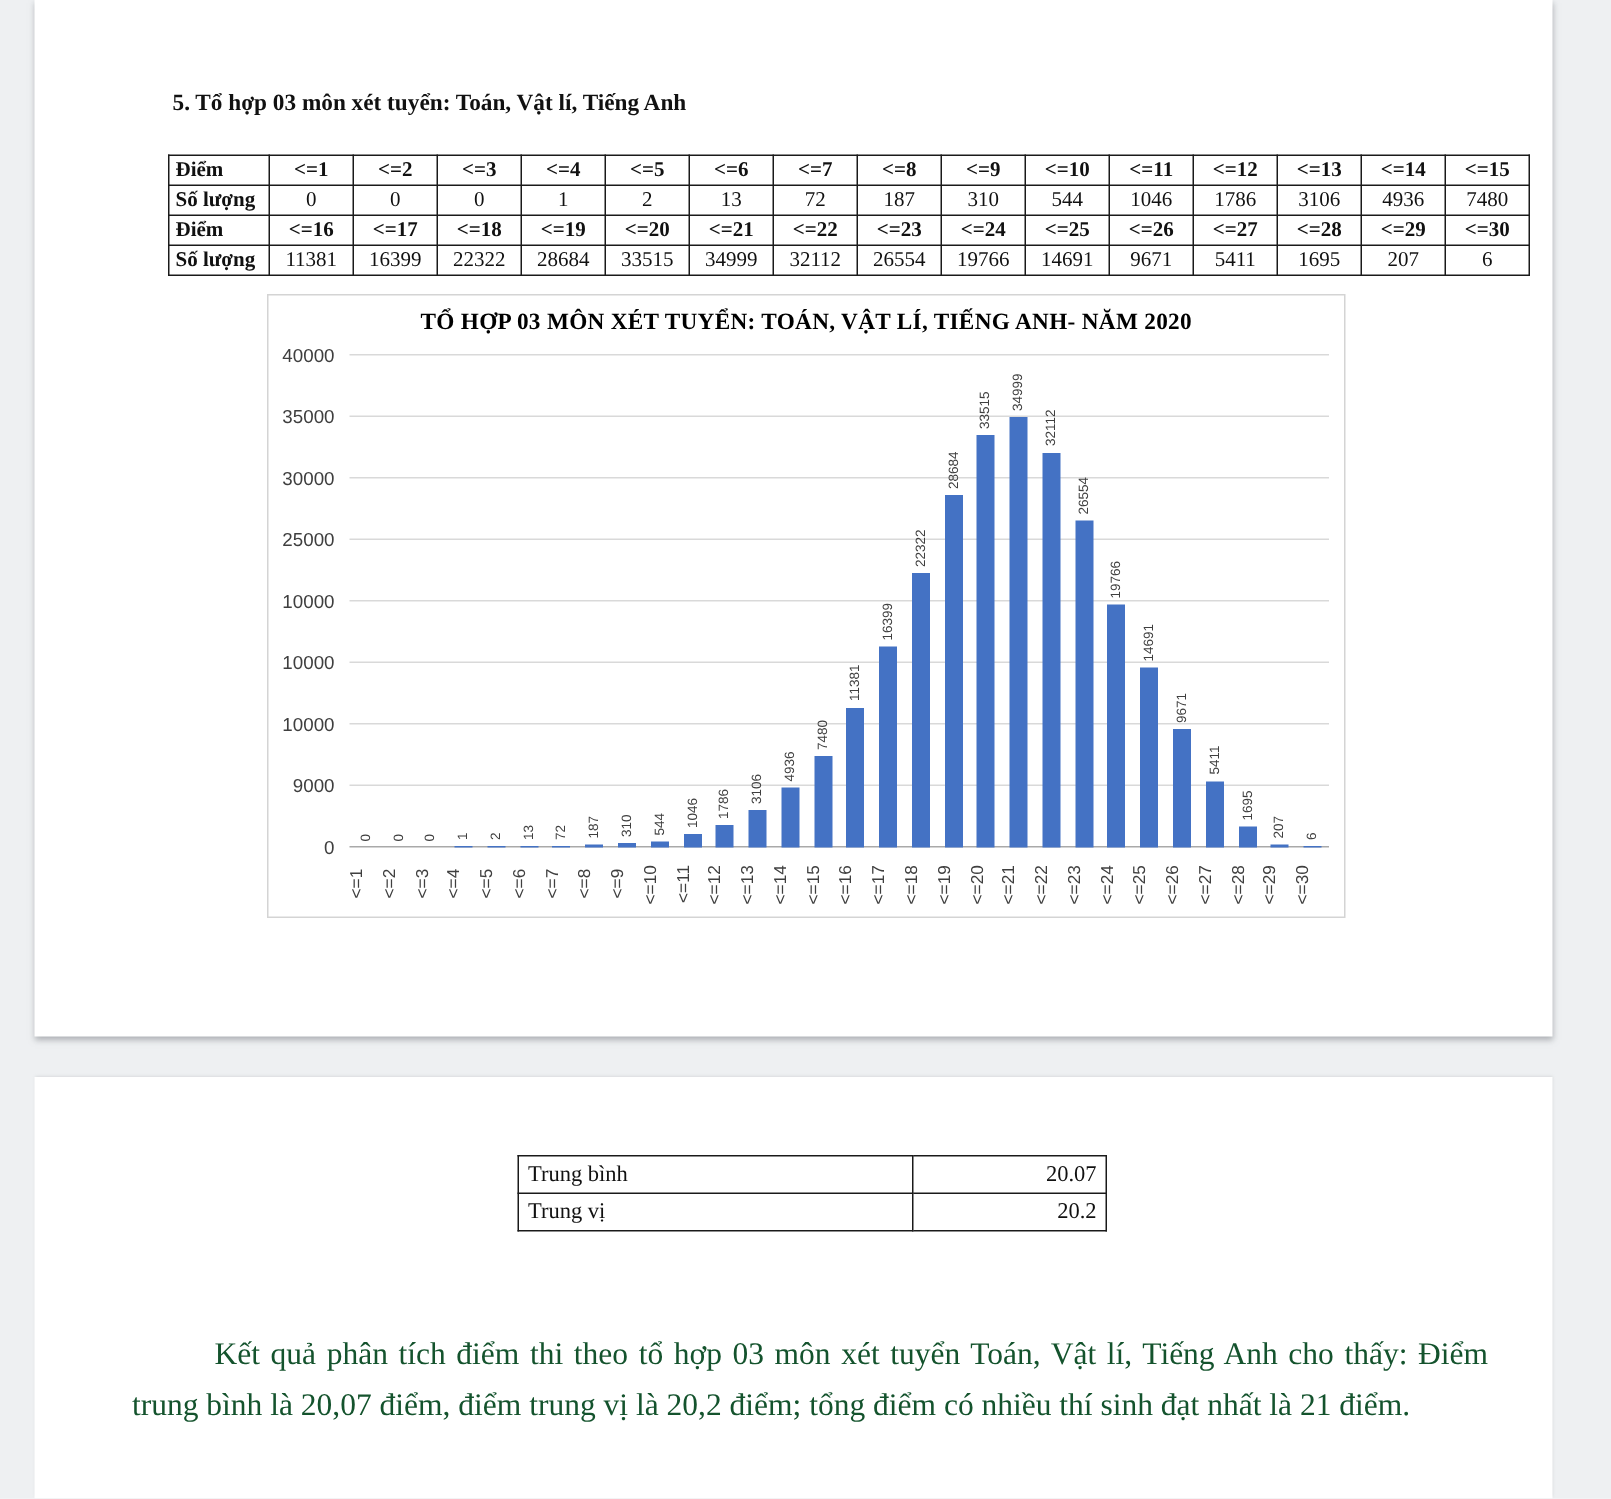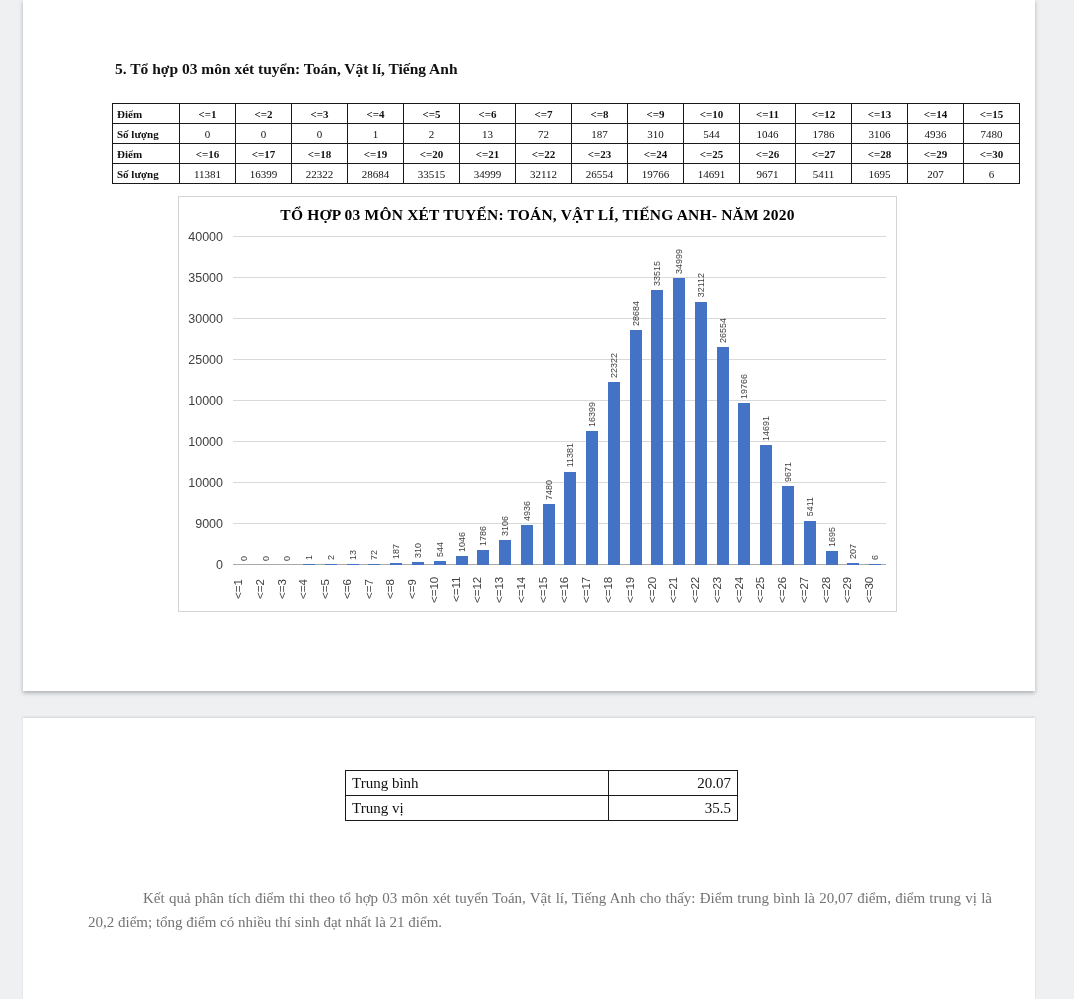--- a/index.html
+++ b/index.html
@@ -5,21 +5,21 @@
   html,body{margin:0;padding:0;}
   body{background:#e9ebee;font-family:"Liberation Serif",serif;}
   .viewport{position:relative;width:1074px;height:999px;background:#eef0f2;overflow:hidden;}
   .page{position:absolute;left:23px;width:1012px;background:#ffffff;}
   .page1{top:0;height:691px;box-shadow:0 2px 4px rgba(120,124,130,0.55);}
   .page2{top:718px;height:281px;box-shadow:0 -1px 2px rgba(160,164,170,0.35);}
   .heading{position:absolute;left:92px;top:60px;font-weight:bold;font-size:15.5px;color:#111;}
 
   
   table.score{position:absolute;left:89px;top:103px;border-collapse:collapse;table-layout:fixed;
-    font-size:11px;color:#111;}
+    font-size:14px;color:#111;}
   table.score td{border:1px solid #1a1a1a;height:19px;text-align:center;padding:0 2px;overflow:hidden;white-space:nowrap;}
   table.score td.rowlabel{text-align:left;padding-left:4px;font-weight:bold;width:60px;}
   table.score td.c{width:51px;}
   table.score tr.hdr td{font-weight:bold;}
 
   
   .chart{position:absolute;left:155px;top:196px;width:719px;height:416px;background:#fff;
     border:1px solid #d4d4d4;box-sizing:border-box;}
   .chart-title{position:absolute;left:0;right:0;top:9px;text-align:center;font-weight:bold;
     font-size:15.5px;color:#000;letter-spacing:0.2px;}
@@ -39,21 +39,21 @@
     writing-mode:vertical-rl;transform:rotate(180deg);font-family:"Liberation Sans",sans-serif;
     font-size:11.5px;color:#3f3f3f;line-height:1;padding-top:0;}
 
   
   table.summary{position:absolute;left:322px;top:52px;border-collapse:collapse;table-layout:fixed;
     font-size:15px;color:#111;}
   table.summary td{border:1px solid #1a1a1a;height:24px;padding:0 6px;overflow:hidden;white-space:nowrap;}
   table.summary td.slabel{width:250px;text-align:left;}
   table.summary td.svalue{width:116px;text-align:right;}
 
-  .conclusion{position:absolute;left:65px;top:168px;width:904px;font-size:15px;color:#737373;
+  .conclusion{position:absolute;left:65px;top:168px;width:904px;font-size:21px;color:#14532d;
     line-height:1.6;text-align:justify;text-indent:55px;}
 </style>
 </head>
 <body>
 
 <div class="viewport">
 
   <div class="page page1">
     <div class="heading">5. Tổ hợp 03 môn xét tuyển: Toán, Vật lí, Tiếng Anh</div>
 
@@ -317,20 +317,20 @@
 
   <div class="page page2">
     <table class="summary">
       <tbody>
           <tr>
             <td class="slabel">Trung bình</td>
             <td class="svalue">20.07</td>
           </tr>
           <tr>
             <td class="slabel">Trung vị</td>
-            <td class="svalue">35.5</td>
+            <td class="svalue">20.2</td>
           </tr>
         </tbody>
     </table>
     <div class="conclusion">Kết quả phân tích điểm thi theo tổ hợp 03 môn xét tuyển Toán, Vật lí, Tiếng Anh cho thấy: Điểm trung bình là 20,07 điểm, điểm trung vị là 20,2 điểm; tổng điểm có nhiều thí sinh đạt nhất là 21 điểm.</div>
   </div>
 
 </div>
 
 </body></html>

